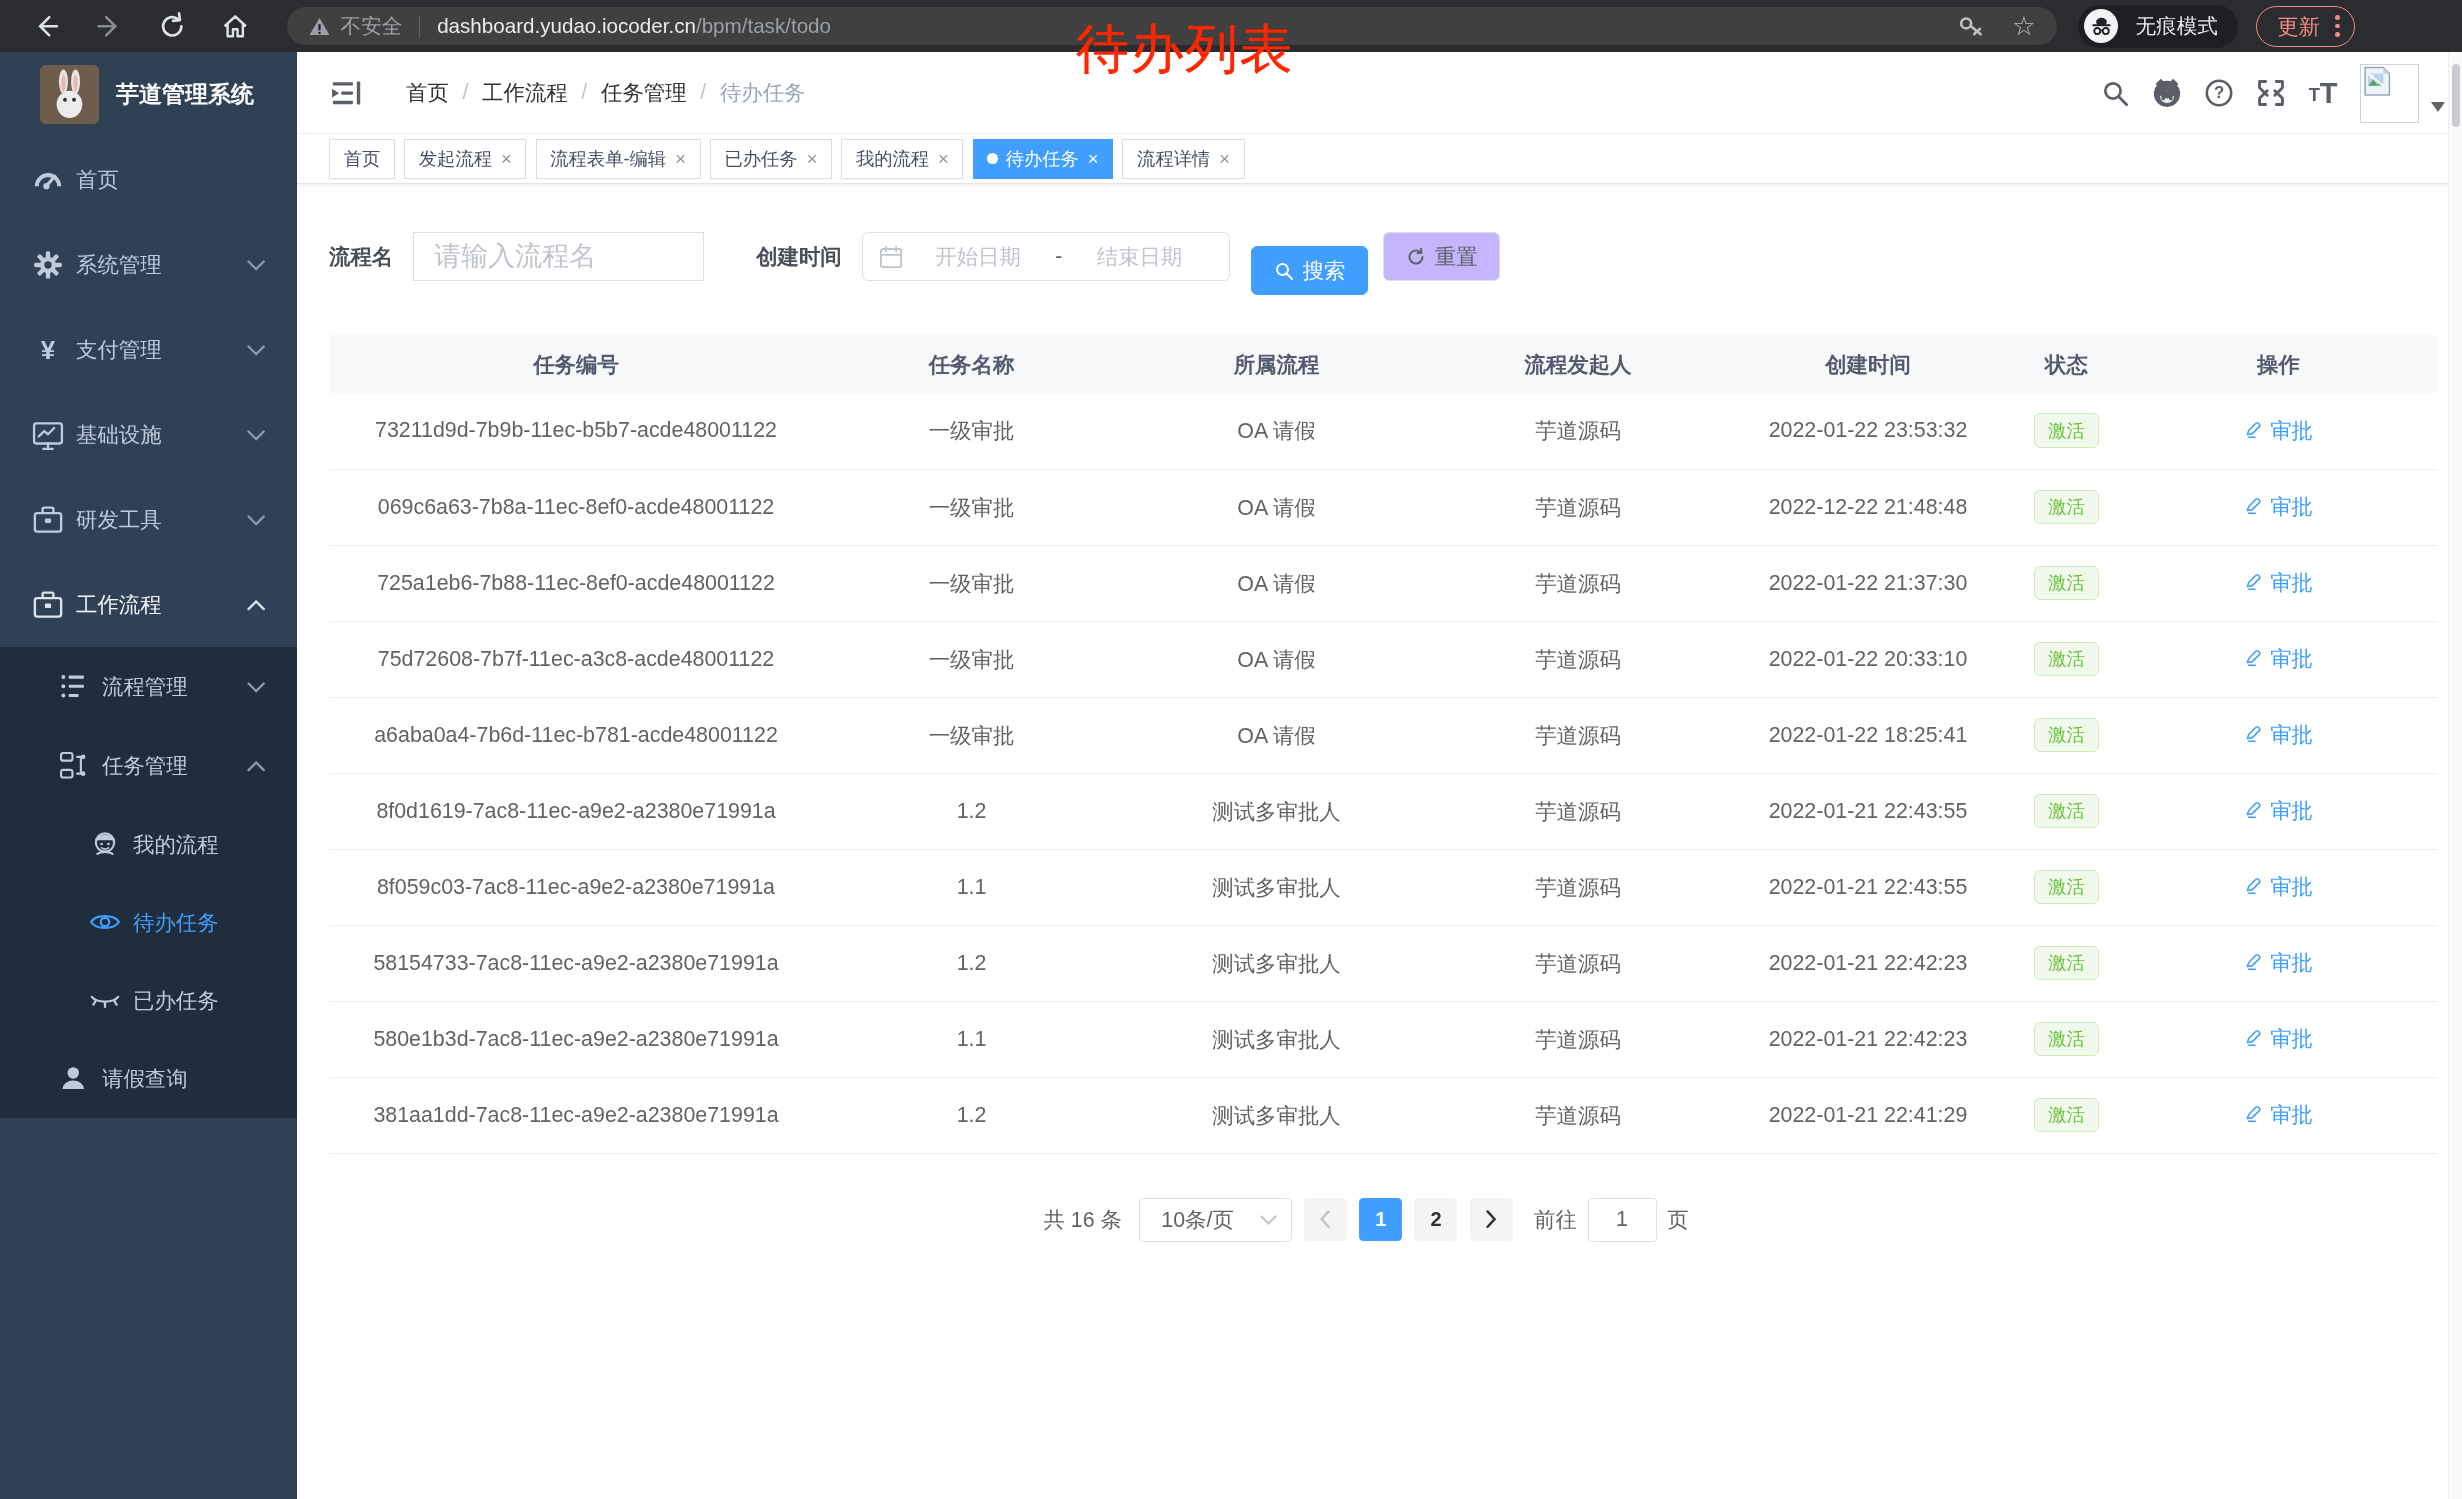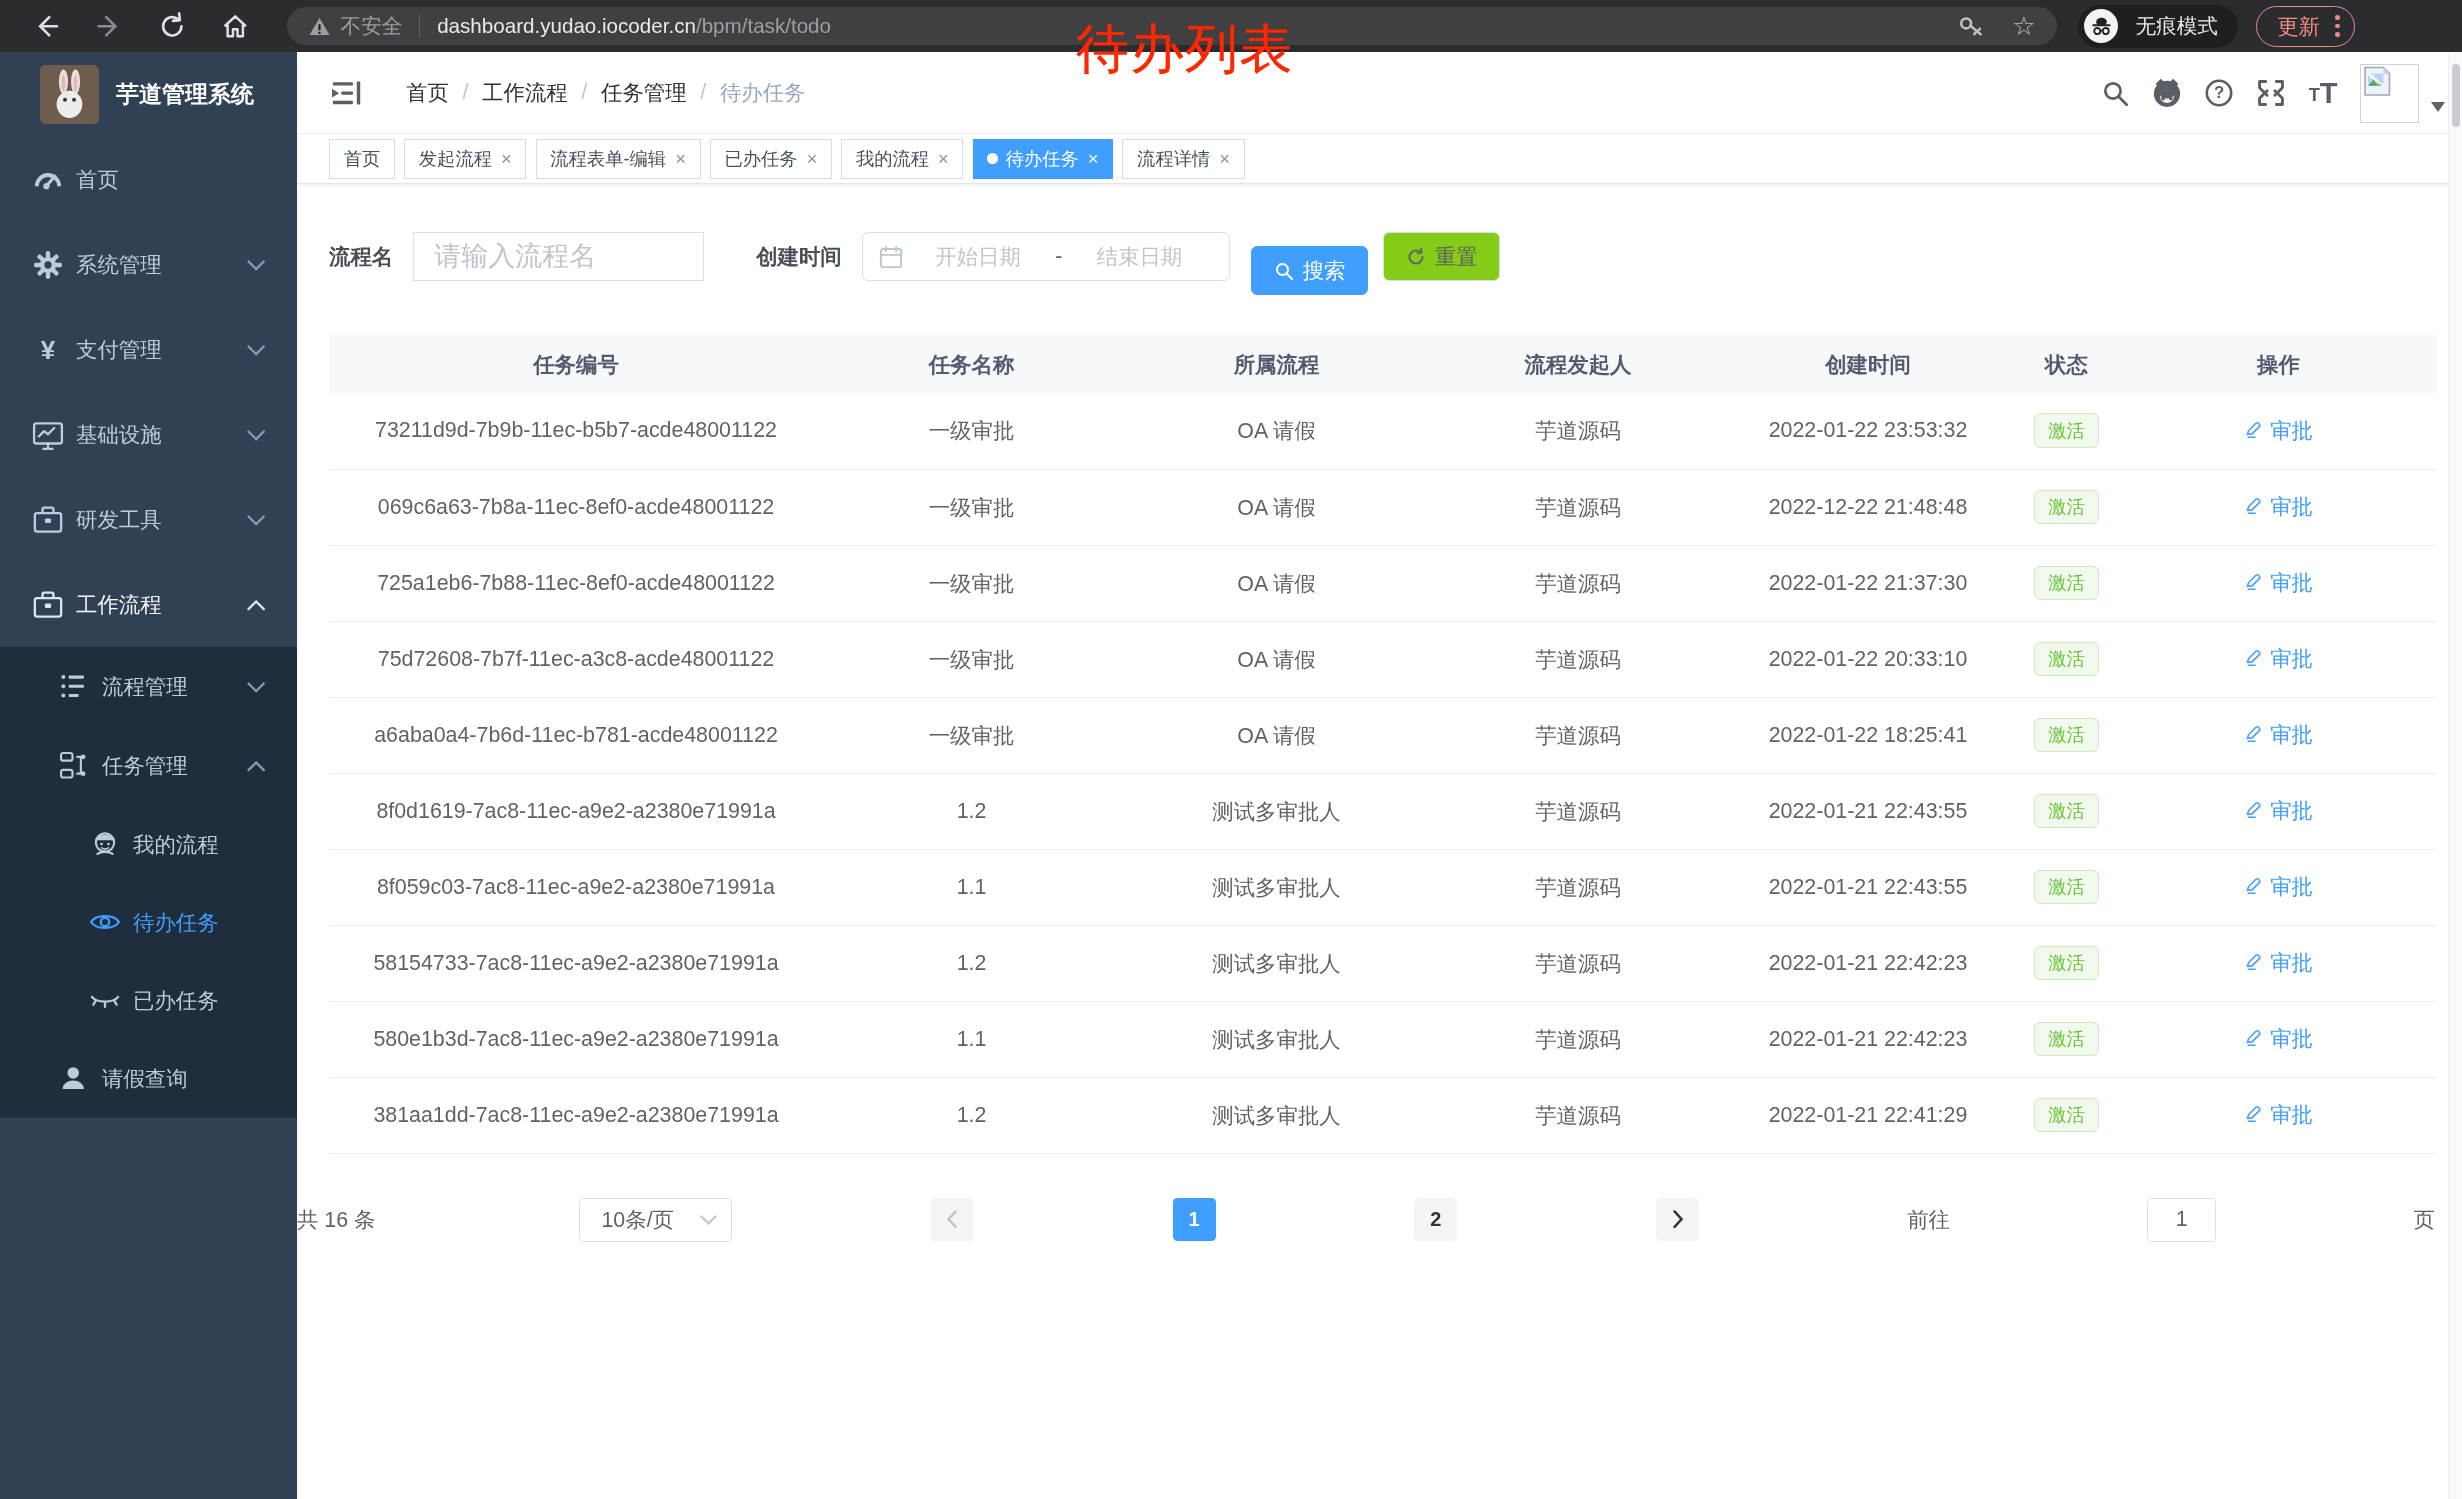--- a/index.html
+++ b/index.html
@@ -87,33 +87,33 @@
     font-family:"Liberation Sans","DejaVu Sans",sans-serif; }
   .finput::placeholder { color:#c0c4cc; }
   .flabel2 { margin-left:52px; }
   .daterange { margin-left:20px; width:368px; height:49px; border:0.8px solid #dcdfe6; border-radius:6.1px;
     display:flex; align-items:center; padding:0 15.3px; color:#c0c4cc; cursor:text; }
   .daterange .ph { flex:1; text-align:center; font-size:21.4px; }
   .daterange .sep { color:#606266; padding:0 3.1px; }
   .btn { height:49px; border-radius:6.1px; font-size:21.4px; display:inline-flex; align-items:center; gap:9.2px;
     padding:0 21.4px; cursor:pointer; }
   .btn-primary { margin-left:21.4px; background:#409eff; border:0.8px solid #409eff; color:#fff;margin-top:28px; }
-  .btn-plain { margin-left:15.3px; background:#84cc16; border:0.8px solid #dcdfe6; color:#606266;justify-content:flex-end; }
+  .btn-plain { margin-left:15.3px; background:#c4b5fd; border:0.8px solid #dcdfe6; color:#606266;justify-content:flex-end; }
 
   
   table.grid { margin:40px 24.4px 0 32px; width:2108px; border-collapse:collapse; table-layout:fixed; }
   .grid th { height:58px; background:#f7f8fa; color:#515a6e; font-size:21.4px; font-weight:700; text-align:center; }
   .grid td { height:76px; border-bottom:0.8px solid #ebeef5; color:#606266; font-size:21.4px; text-align:center;
     overflow:hidden; white-space:nowrap; }
   .tag-green { display:inline-block; padding:5.3px 13.7px; background:#f0f9eb; border:0.8px solid #cde9bd;
     border-radius:6.1px; color:#67c23a; font-size:18.3px; line-height:1.2; }
   .op-link { color:#409eff; cursor:pointer; display:inline-flex; align-items:center; gap:6.1px; }
 
   
-  .pager { margin:44px 27px 0 0; display:flex; align-items:center; justify-content:space-between;
+  .pager { margin:44px 27px 0 0; display:flex; align-items:center; justify-content:center;
     font-size:21.4px; color:#606266; }
   .pg-total { margin-right:17px; }
   .pg-select { width:153px; height:44px; border:0.8px solid #dcdfe6; border-radius:4.6px; display:flex; align-items:center;
     justify-content:space-between; padding:0 13.7px 0 21.4px; color:#606266; cursor:pointer; }
   .pg-btn { min-width:43px; height:43px; margin-left:12.2px; border-radius:4.6px; background:#f4f4f5; color:#303133;
     display:flex; align-items:center; justify-content:center; font-size:20px; cursor:pointer; font-weight:600; }
   .pg-btn.disabled { color:#c0c4cc; cursor:default; }
   .pg-btn.current { background:#409eff; color:#fff; }
   .pg-goto { margin-left:21.4px; }
   .pg-input { width:69px; height:44px; border:0.8px solid #dcdfe6; border-radius:4.6px; margin:0 10.7px;

